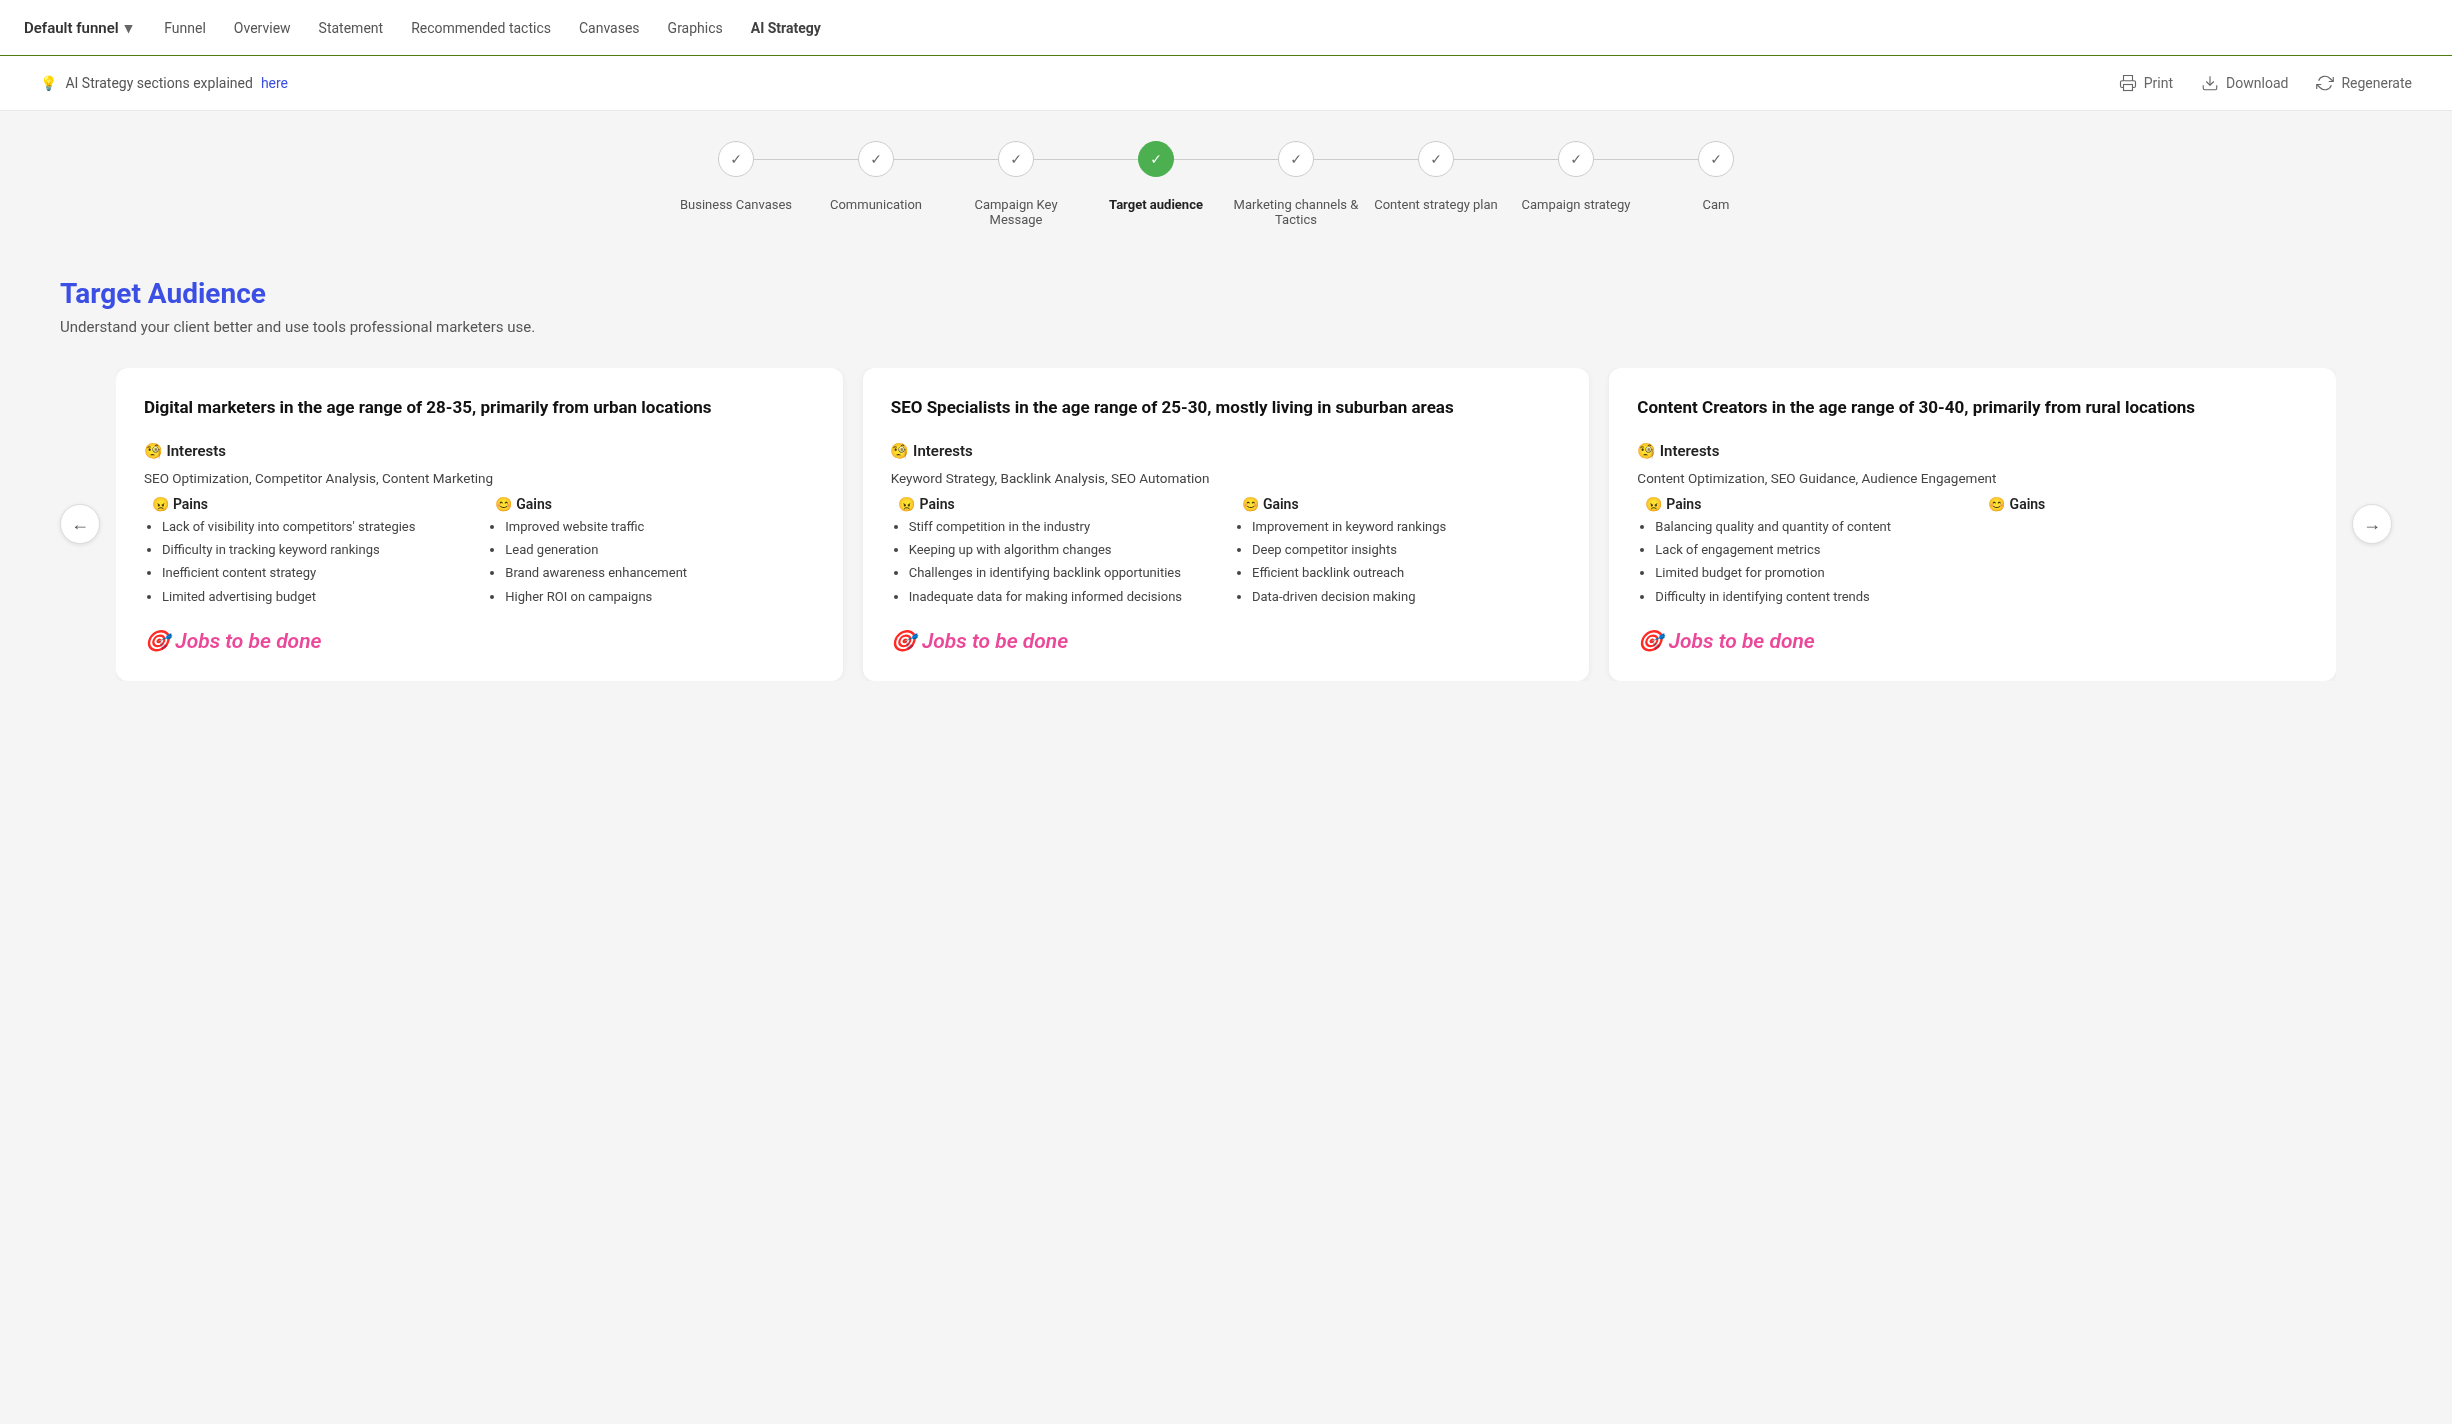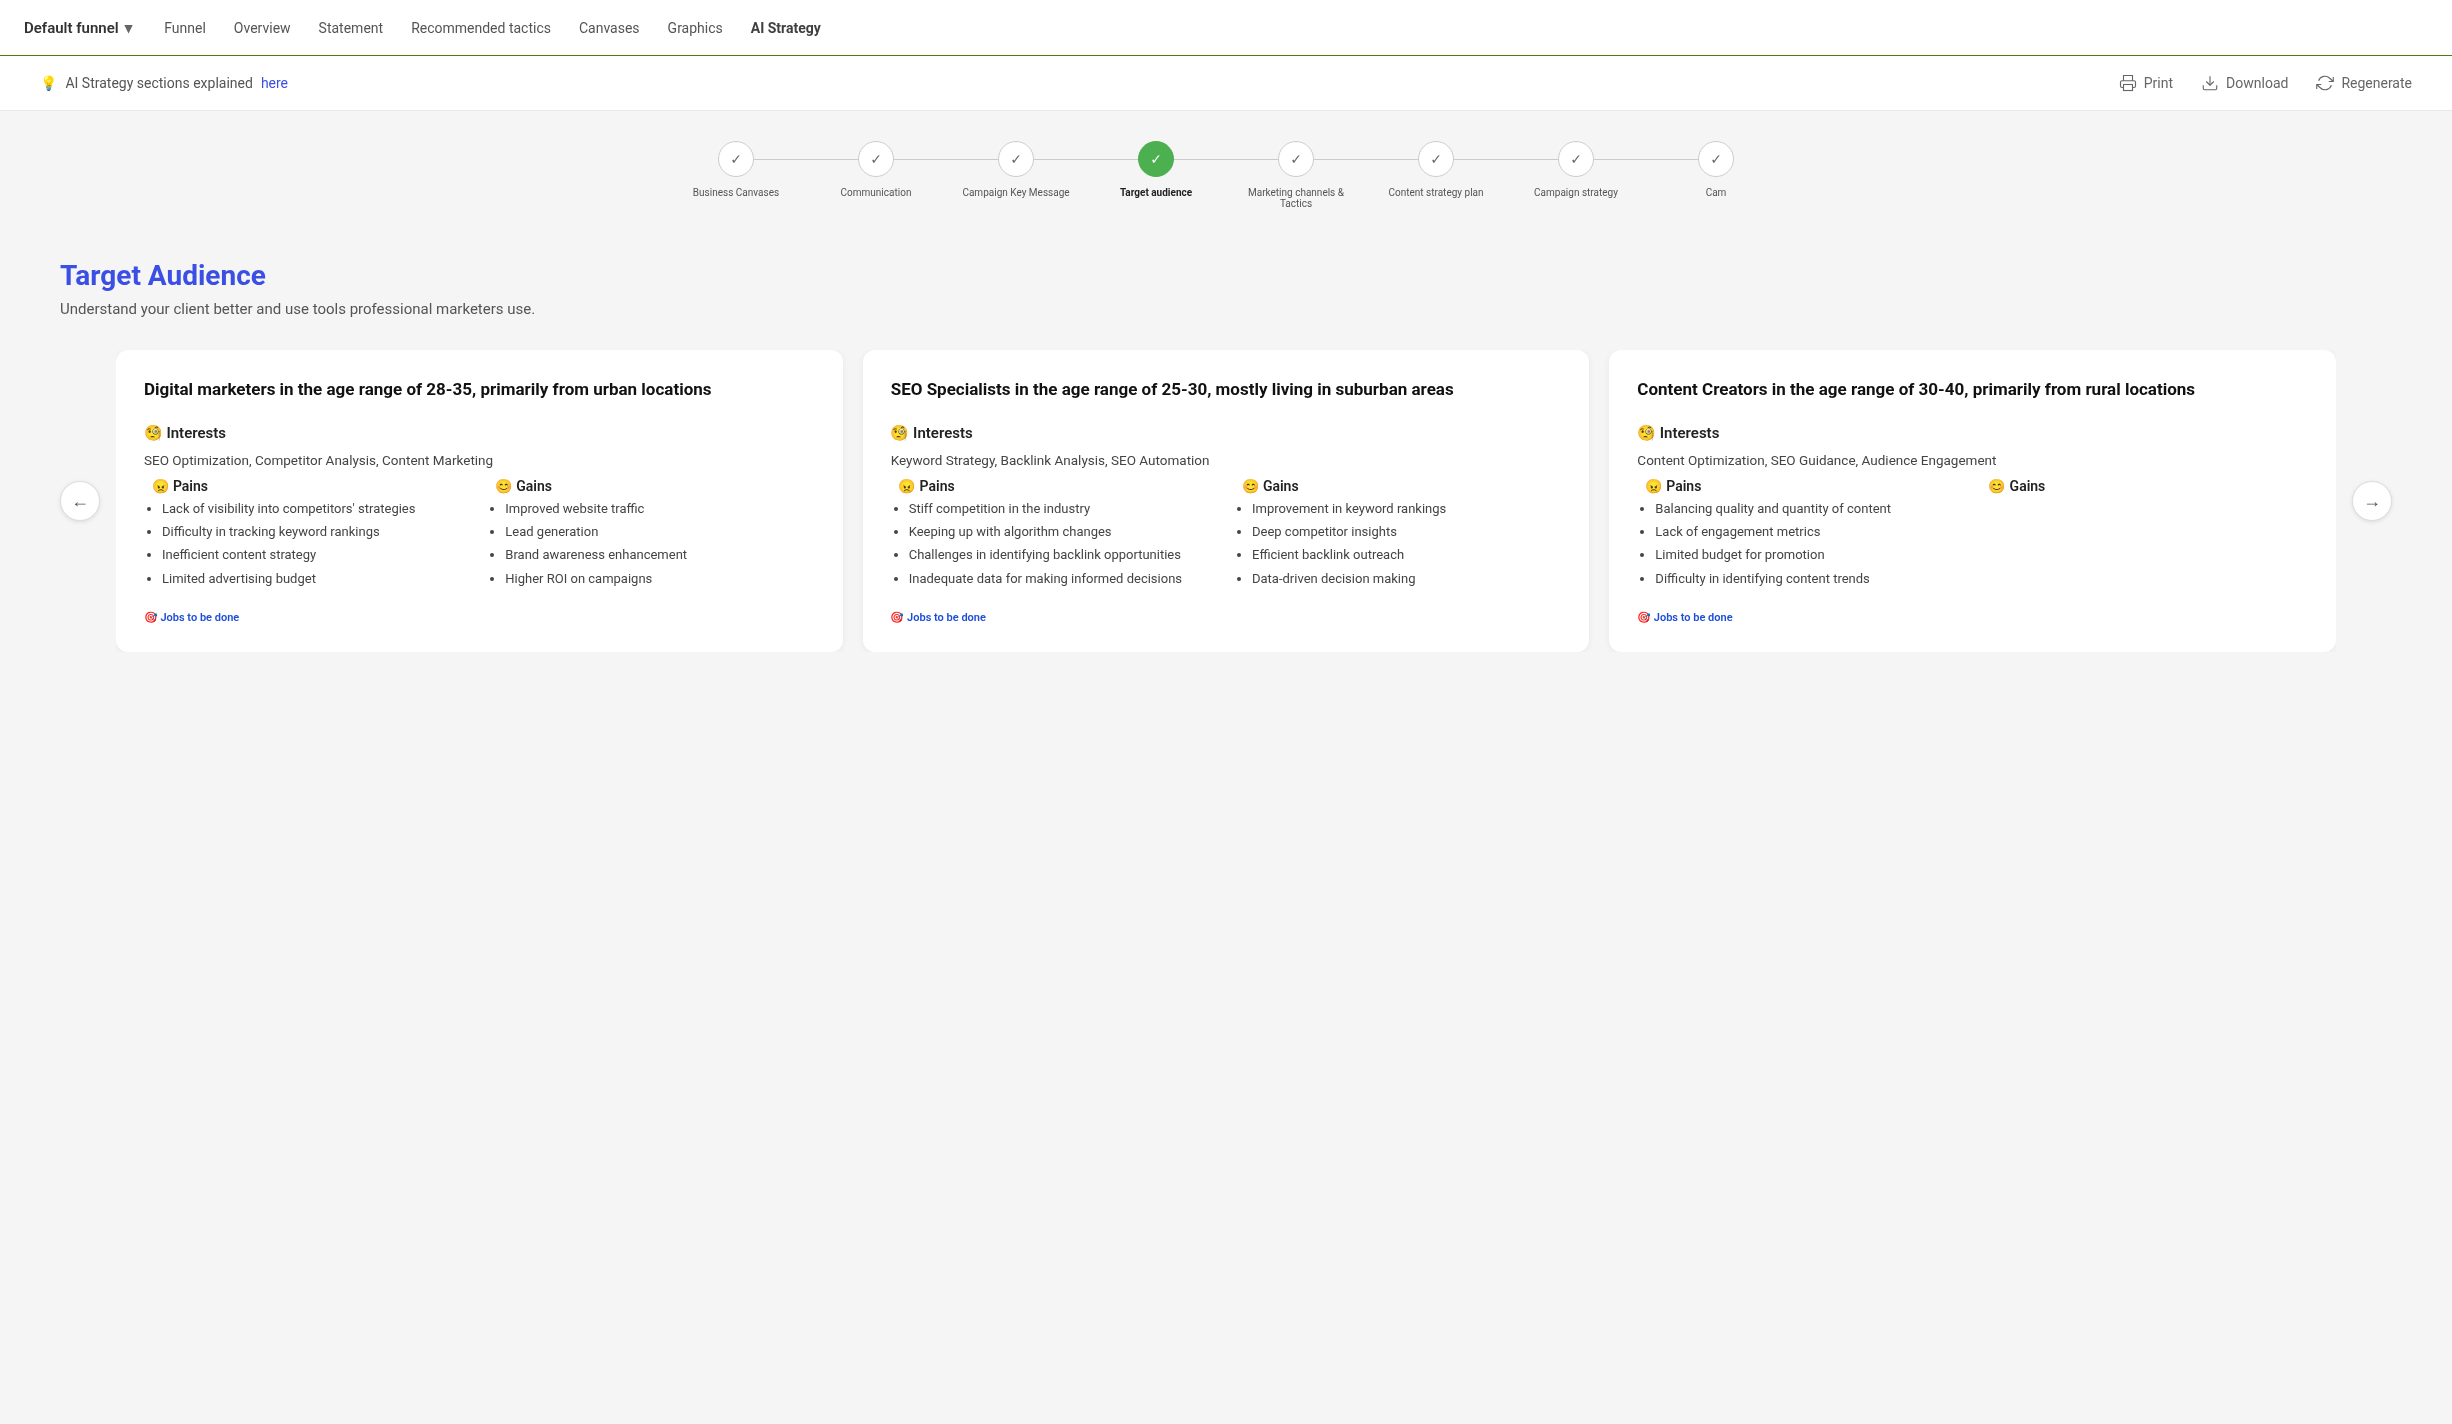--- a/index.html
+++ b/index.html
@@ -39,21 +39,21 @@
     .stepper-item:not(:last-child)::after {
       content: ''; position: absolute; top: 18px; left: calc(50% + 18px);
       width: calc(100% - 36px); height: 1px; background: #ccc;
     }
     .stepper-circle {
       width: 36px; height: 36px; border-radius: 50%; border: 1.5px solid #ccc;
       display: flex; align-items: center; justify-content: center;
       font-size: 14px; color: #666; background: #fff; z-index: 1;
     }
     .stepper-circle.active { background: #4CAF50; border-color: #4CAF50; color: #fff; }
-    .stepper-label { margin-top: 10px; font-size: 10px; color: #555; text-align: center; max-width: 130px; }
+    .stepper-label { margin-top: 20px; font-size: 13px; color: #555; text-align: center; max-width: 130px; }
     .stepper-label.active { font-weight: 700; color: #222; }
 
     
     .main-content { padding: 40px 60px; background: #f5f5f5; min-height: calc(100vh - 200px); }
     .section-title { font-size: 28px; font-weight: 700; color: #3b4fe4; margin-bottom: 8px; }
     .section-subtitle { font-size: 15px; color: #555; margin-bottom: 32px; }
 
     
     .cards-wrapper { position: relative; display: flex; align-items: center; }
     .nav-arrow {
@@ -66,21 +66,21 @@
       background: #fff; border-radius: 12px; padding: 28px; flex: 1; min-width: 0;
       box-shadow: 0 1px 6px rgba(0,0,0,0.06);
     }
     .card-title { font-size: 17px; font-weight: 700; color: #111; margin-bottom: 22px; line-height: 1.4; }
     .card-section-label { display: flex; align-items: center; gap: 6px; font-size: 15px; font-weight: 600; color: #222; margin-bottom: 8px; margin-top: 16px; }
     .card-text { font-size: 13.5px; color: #444; line-height: 1.5; margin-bottom: 8px; }
     .card-two-col { display: grid; grid-template-columns: 1fr 1fr; gap: 16px; margin-top: 4px; }
     .col-label { font-size: 14px; font-weight: 600; color: #222; margin-bottom: 6px; display: flex; align-items: center; gap: 5px; margin-left: 8px; }
     .bullet-list { list-style: disc; padding-left: 18px; }
     .bullet-list li { font-size: 13px; color: #444; margin-bottom: 5px; line-height: 1.4; }
-    .jobs-label { display: flex; align-items: center; gap: 6px; font-size: 11px; font-weight: 600; color: #1d4ed8; margin-top: 18px; }
+    .jobs-label { display: flex; align-items: center; gap: 6px; font-size: 21px; font-weight: 600; color: #ec4899; margin-top: 18px; font-style: italic; }
   </style>
 </head>
 <body>
 
 <nav class="top-nav">
   <div class="nav-funnel-selector">
     <span>Default funnel</span>
     <span class="chevron">▾</span>
   </div>
   <div class="nav-links">

